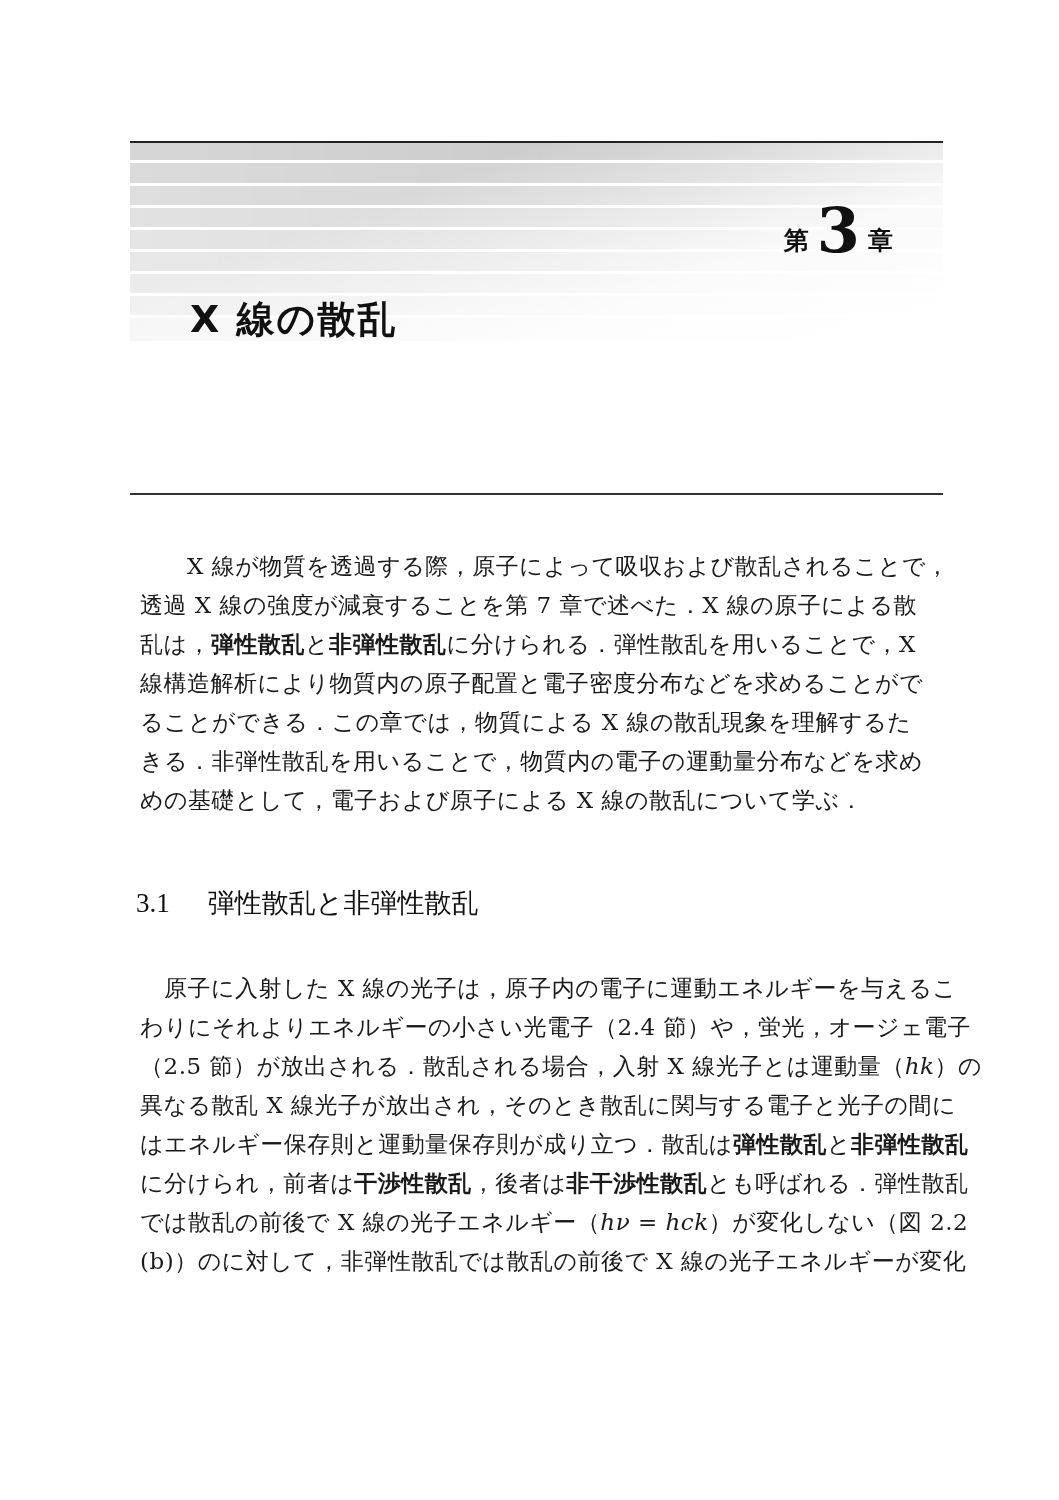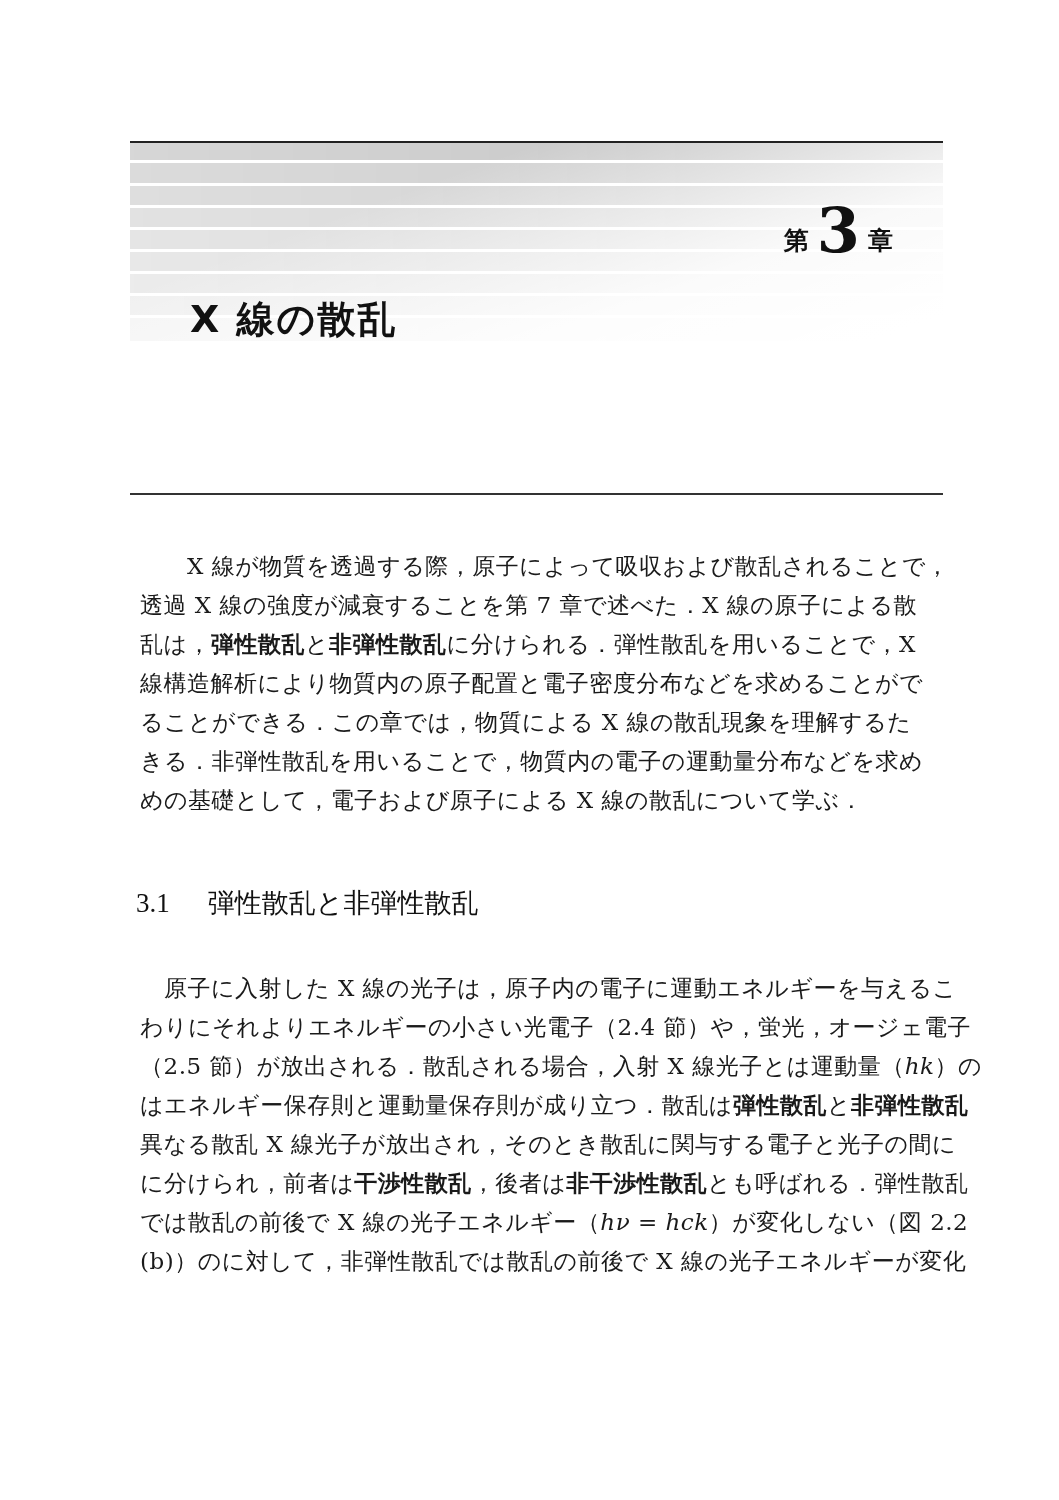--- a/index.html
+++ b/index.html
@@ -76,18 +76,18 @@
   </div>
 
 <h2 class="section-heading" style="margin:0;font-weight:normal;">
   <span class="num">3.1</span><span>弾性散乱と非弾性散乱</span>
 </h2>
 
 <div class="body-text para sec-body">
     <p><span>原子に入射した X 線の光子は，原子内の電子に運動エネルギーを与えるこ</span></p>
     <p><span>わりにそれよりエネルギーの小さい光電子（2.4 節）や，蛍光，オージェ電子</span></p>
     <p><span>（2.5 節）が放出される．散乱される場合，入射 X 線光子とは運動量（</span><i class="math">hk</i><span>）の</span></p>
+    <p><span>異なる散乱 X 線光子が放出され，そのとき散乱に関与する電子と光子の間に</span></p>
     <p><span>はエネルギー保存則と運動量保存則が成り立つ．散乱は</span><b>弾性散乱</b><span>と</span><b>非弾性散乱</b></p>
-    <p><span>異なる散乱 X 線光子が放出され，そのとき散乱に関与する電子と光子の間に</span></p>
     <p><span>に分けられ，前者は</span><b>干渉性散乱</b><span>，後者は</span><b>非干渉性散乱</b><span>とも呼ばれる．弾性散乱</span></p>
     <p><span>では散乱の前後で X 線の光子エネルギー（</span><i class="math">hν = hck</i><span>）が変化しない（図 2.2</span></p>
     <p><span>(b)）のに対して，非弾性散乱では散乱の前後で X 線の光子エネルギーが変化</span></p>
   </div>
 
 </body></html>

